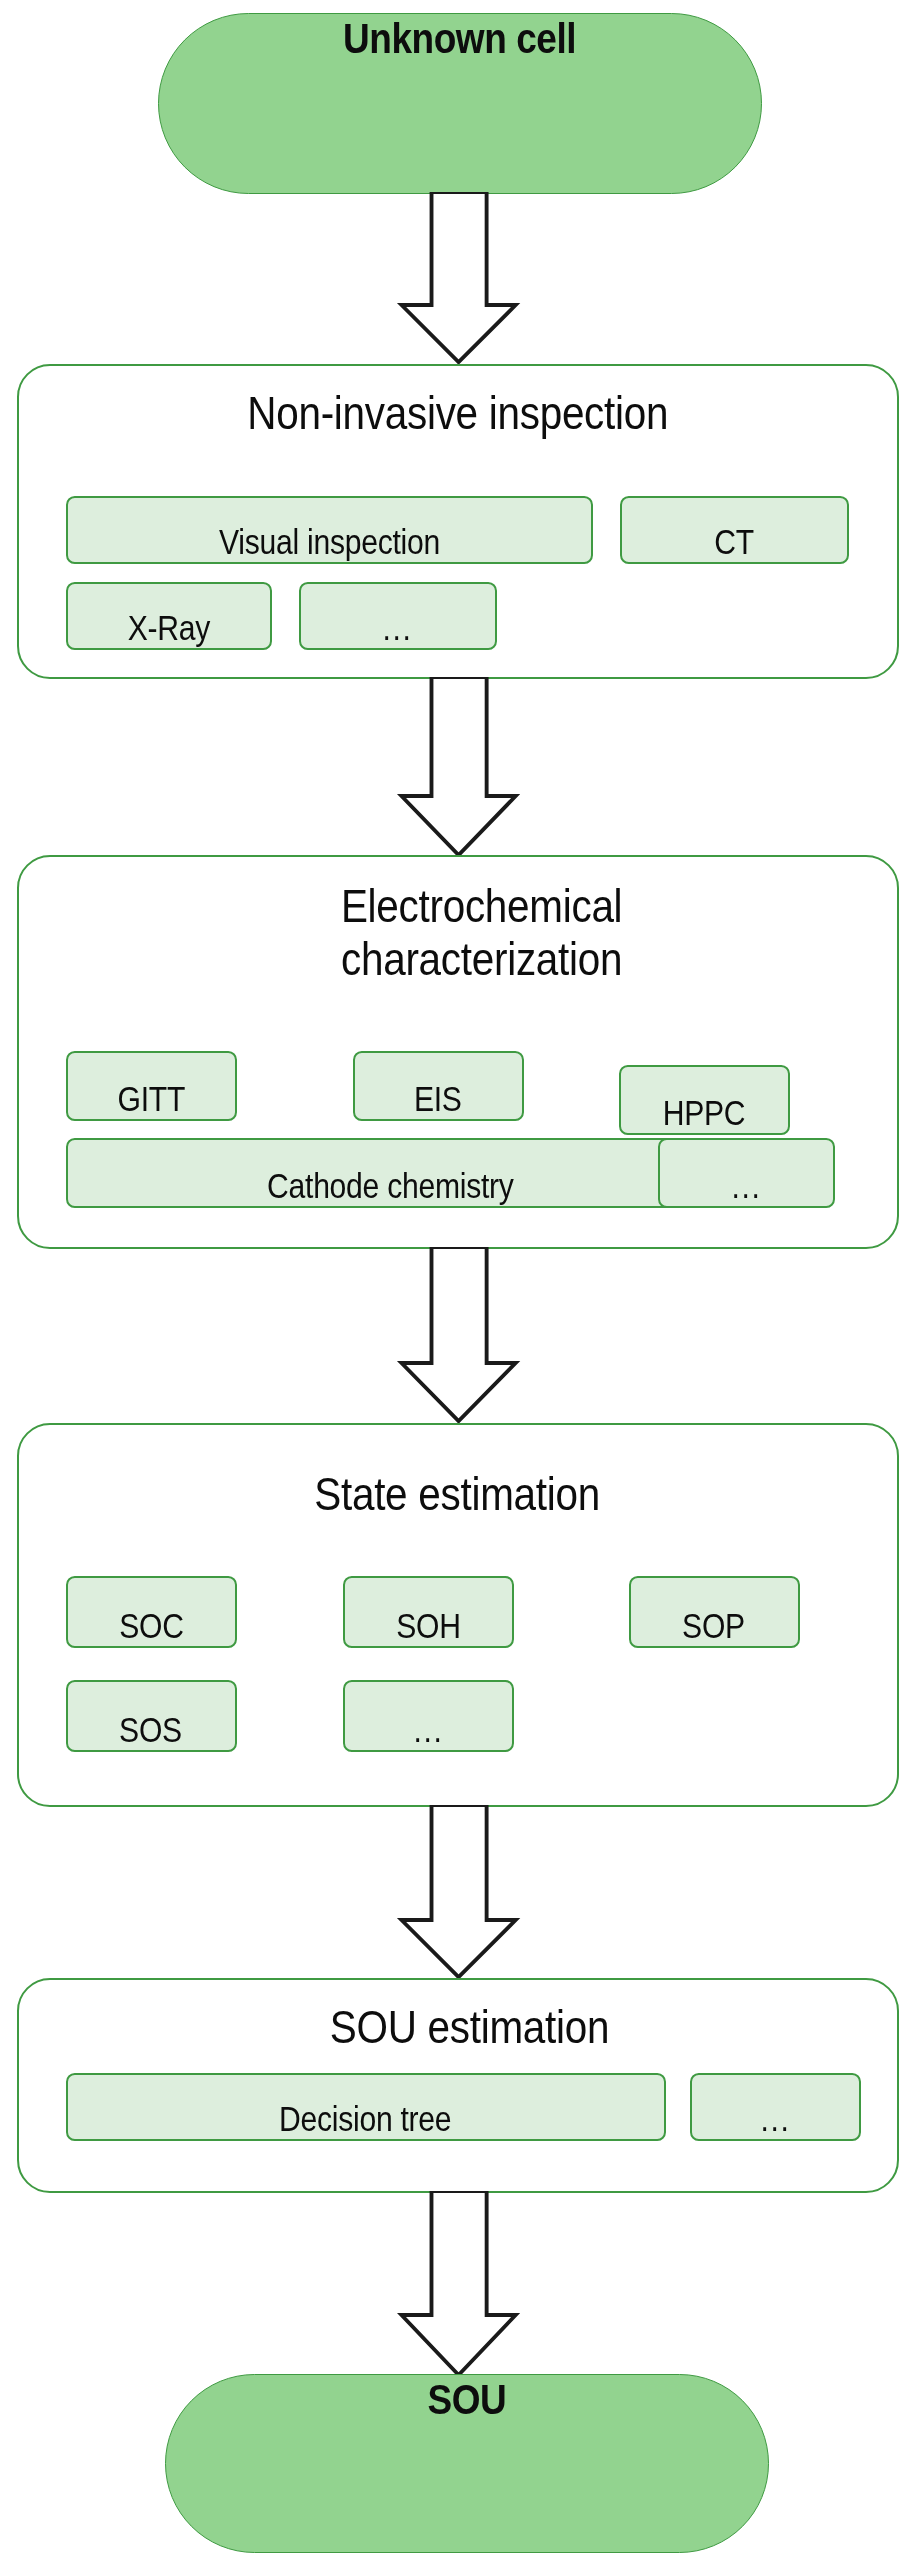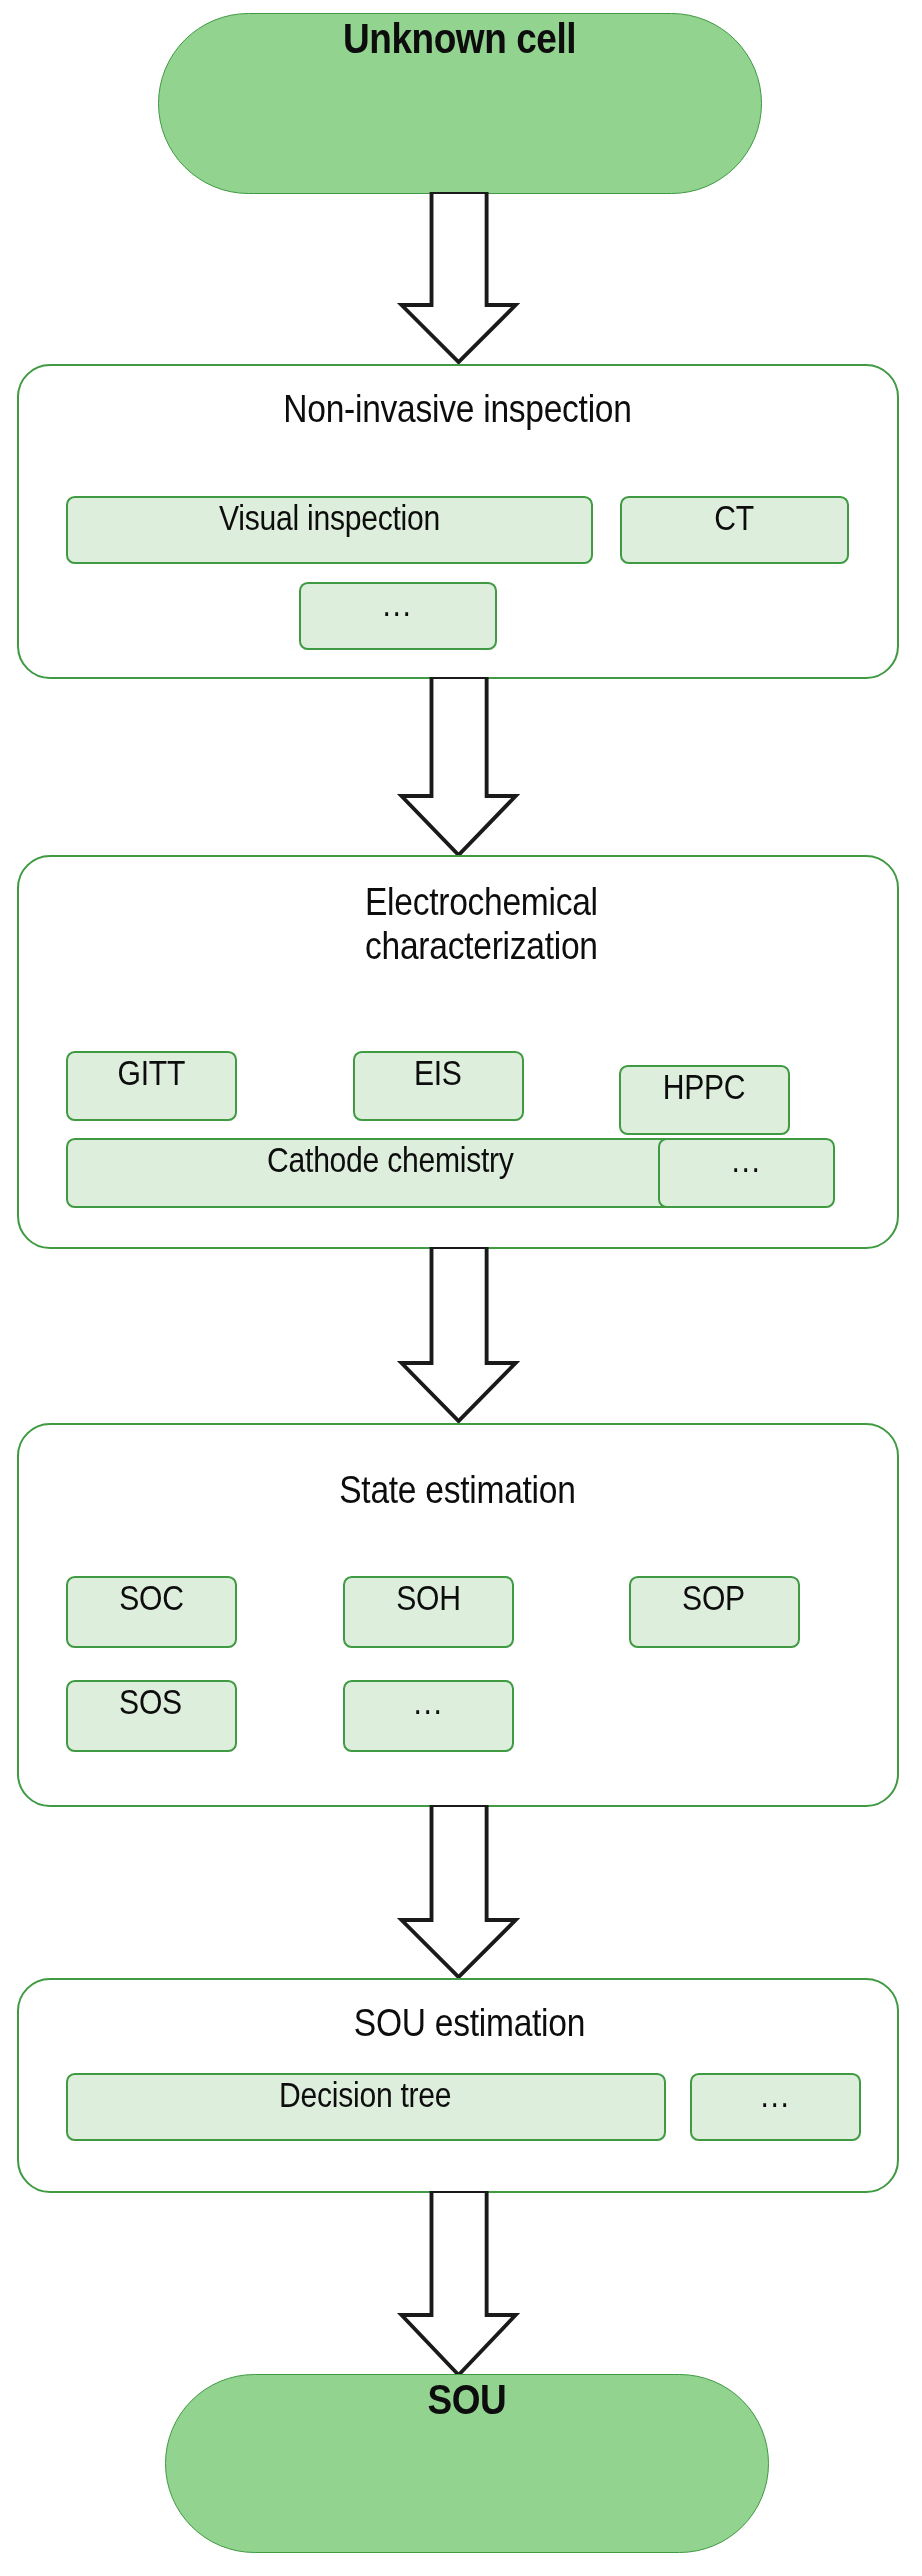--- a/index.html
+++ b/index.html
@@ -45,42 +45,42 @@
     box-sizing: border-box;
     background: #ffffff;
     border: 2.9px solid #3f9a42;
     border-radius: 33px;
   }
   .stage-title {
     position: absolute;
     left: 0;
     right: 0;
     text-align: center;
-    font-size: 39px;
+    font-size: 47px;
     font-weight: 400;
     color: #0d0d0d;
     line-height: 1.12;
     letter-spacing: -0.3px;
     white-space: pre-line;
   }
   .stage-title > span {
     display: inline-block;
     transform: scaleX(0.86);
     transform-origin: center center;
   }
 
   
   .chip {
     position: absolute;
     box-sizing: border-box;
     background: #ddeedd;
     border: 2.9px solid #3f9a42;
     border-radius: 8.7px;
     display: flex;
-    align-items: flex-start;
+    align-items: flex-end;
     justify-content: center;
   }
   .chip .chip-label {
     font-size: 35px;
     font-weight: 400;
     color: #0d0d0d;
     letter-spacing: -0.3px;
     transform: scaleX(0.86);
     transform-origin: center center;
     white-space: nowrap;
@@ -117,20 +117,23 @@
     <div class="stage-title" style="top:21px;"><span>Non-invasive inspection</span></div>
 
     <div class="chip" style="left:47px; top:130px; width:527px; height:68px;">
       <span class="chip-label">Visual inspection</span>
     </div>
 
     <div class="chip" style="left:601px; top:130px; width:229px; height:68px;">
       <span class="chip-label">CT</span>
     </div>
 
+    <div class="chip" style="left:47px; top:216px; width:206px; height:68px;">
+      <span class="chip-label">X-Ray</span>
+    </div>
 
     <div class="chip" style="left:280px; top:216px; width:198px; height:68px;">
       <span class="chip-label ellipsis">...</span>
     </div>
   </div>
 
   <div class="arrow" style="top:677px; width:922px; height:180px;">
     <svg width="922" height="180" viewBox="0 0 953 186">
       <polygon points="446,0 503,0 503,123 533,123 474,184 415,123 446,123" fill="#ffffff" stroke="#1a1a1a" stroke-width="4" stroke-linejoin="miter"></polygon>
     </svg>

